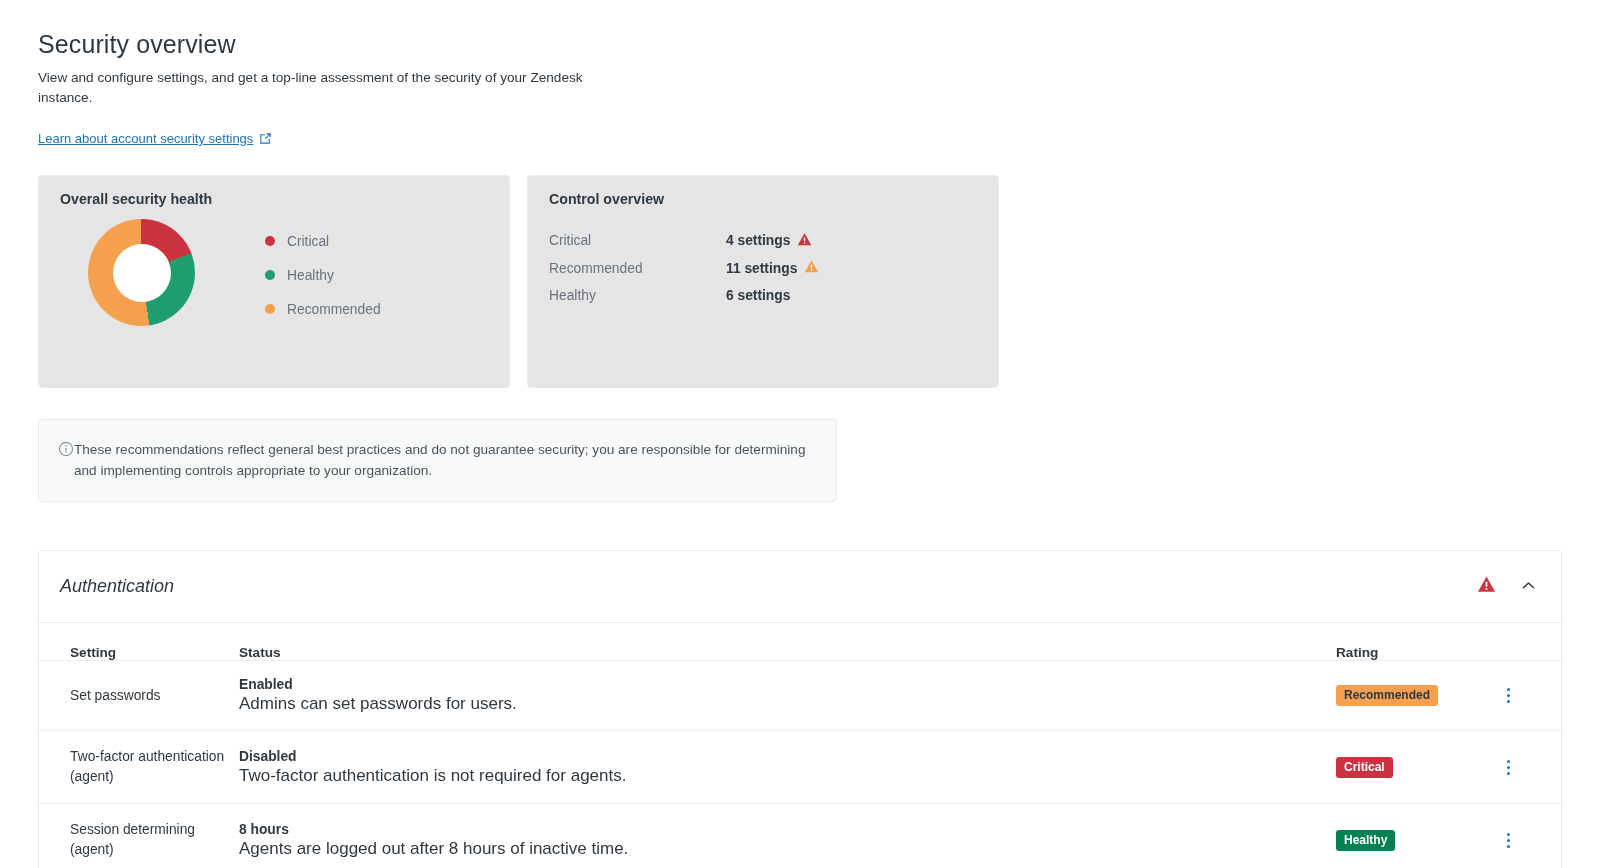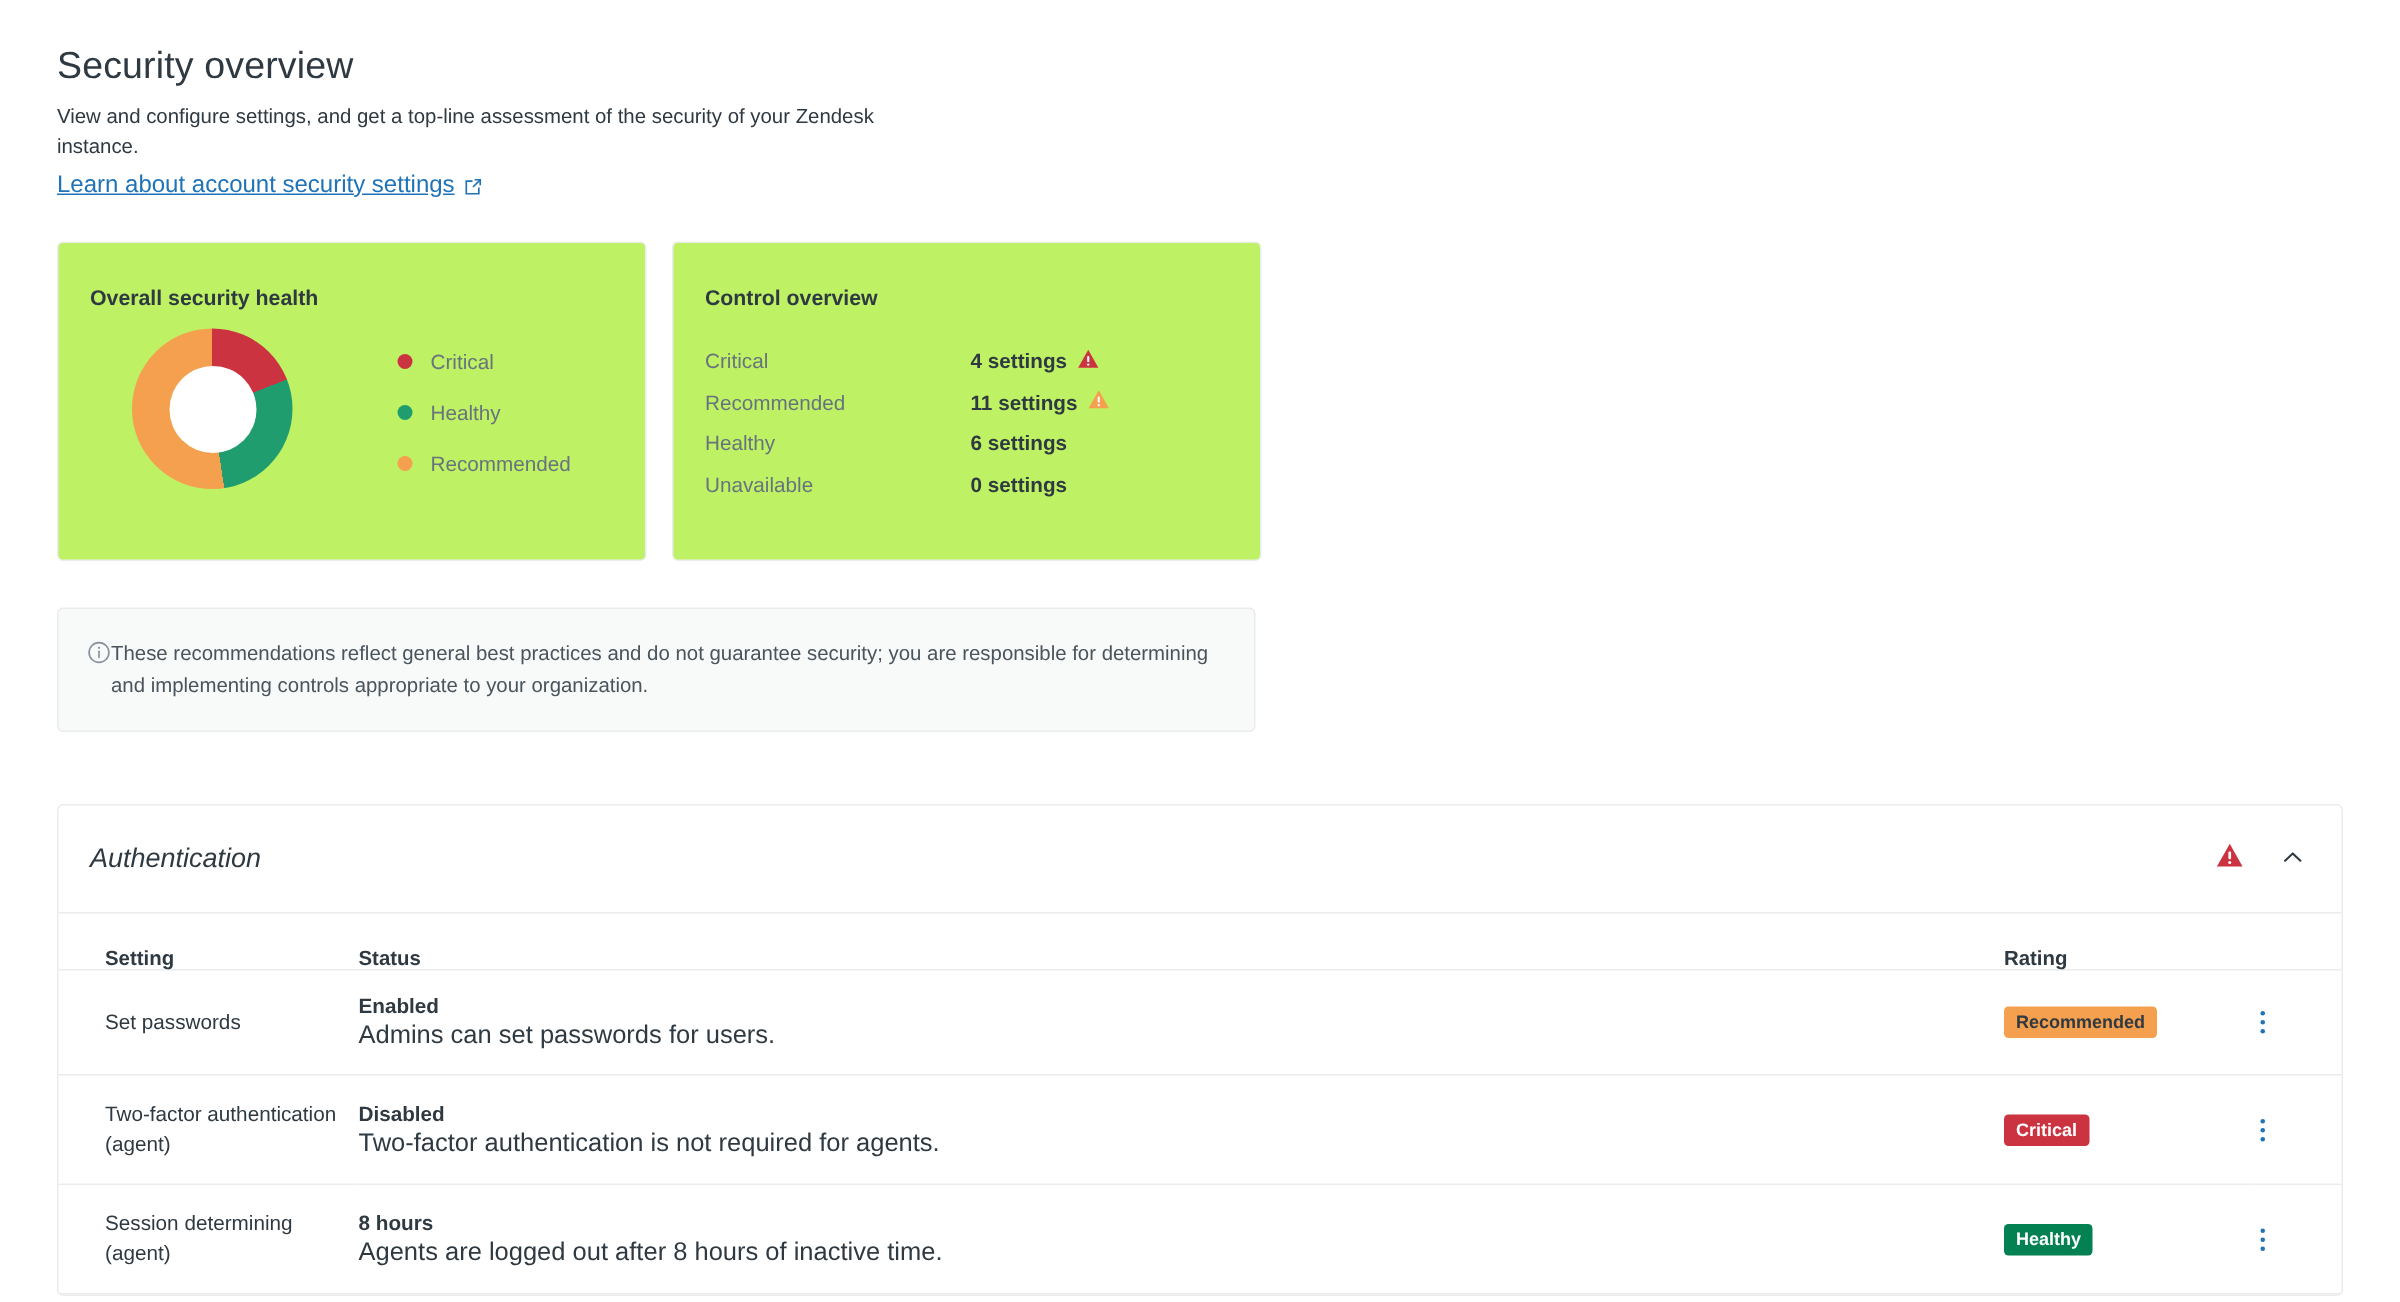--- a/index.html
+++ b/index.html
@@ -26,41 +26,41 @@
     font-size: 13.6px;
     line-height: 20px;
     color: #2f3941;
     max-width: 545px;
     margin: 0 0 3px 0;
   }
   .learn-link {
     display: inline-flex;
     align-items: center;
     gap: 6px;
-    font-size: 16px;
+    font-size: 13px;
     color: #1f73b7;
     text-decoration: underline;
-    margin-top: 4px;
+    margin-top: 20px;
     cursor: pointer;
   }
   .learn-link svg { display: block; }
 
   
   .cards-row {
     display: flex;
     gap: 17px;
     margin-top: 28px;
   }
   .card {
     border: 1px solid #e9ebed;
     border-radius: 4px;
-    background: #bef264;
-    width: 393px;
+    background: #e5e5e5;
+    width: 472px;
     height: 213px;
-    padding: 29px 21px 0 21px;
+    padding: 15px 21px 0 21px;
   }
   .card-title {
     font-size: 14.2px;
     font-weight: bold;
     color: #2f3941;
     margin: 0 0 12px 0;
   }
 
   
   .donut-wrap {
@@ -317,26 +317,20 @@
           </span>
         </div>
 
         <div class="ctrl-row">
           <span class="ctrl-label">Healthy</span>
           <span class="ctrl-value">
             <span>6 settings</span>
           </span>
         </div>
 
-        <div class="ctrl-row">
-          <span class="ctrl-label">Unavailable</span>
-          <span class="ctrl-value">
-            <span>0 settings</span>
-          </span>
-        </div>
 
       </div>
     </div>
   </div>
 
   
   <div class="notice">
     <span class="notice-icon">
       <svg width="16" height="16" viewBox="0 0 16 16" fill="none" stroke="#87929d" stroke-width="1.1">
         <circle cx="8" cy="8" r="6.6"></circle>

